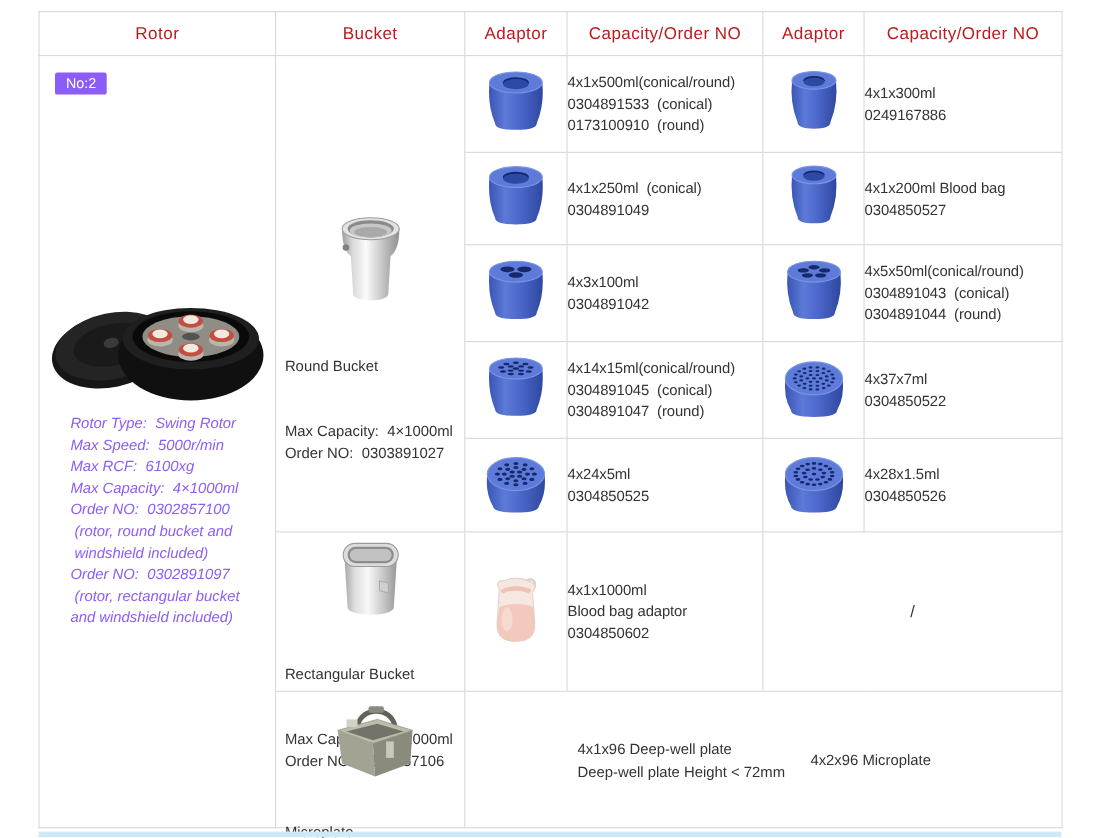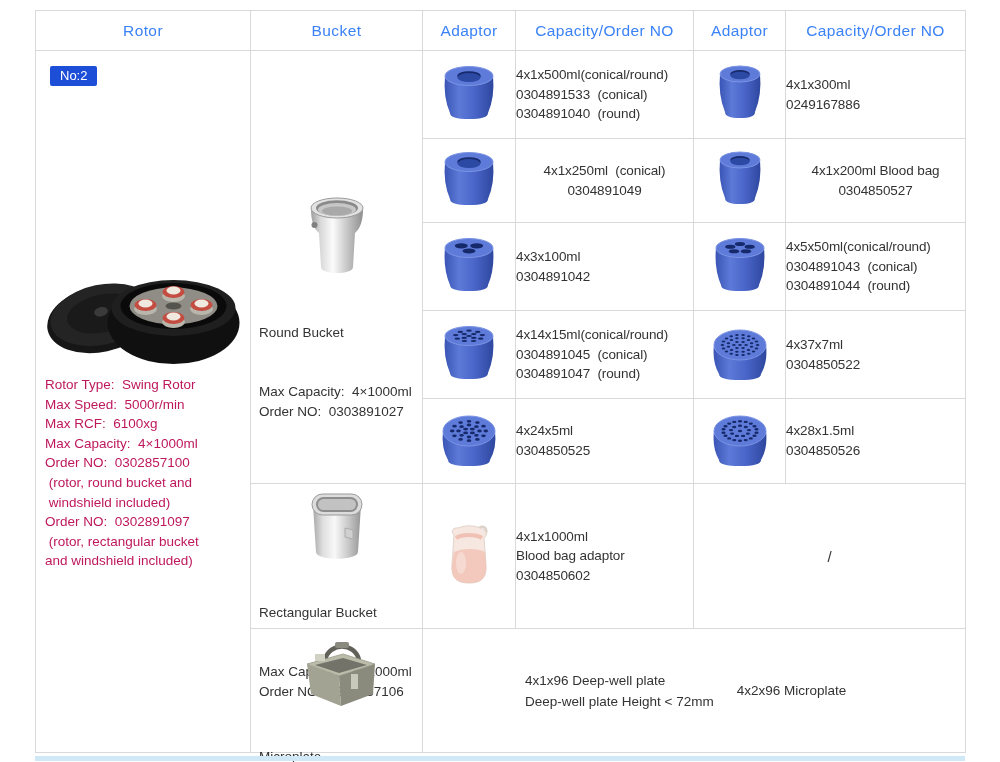--- a/index.html
+++ b/index.html
@@ -7,40 +7,40 @@
     width:1000px;height:762px;overflow:hidden;background:#ffffff;
     font-family:"Liberation Sans","DejaVu Sans",sans-serif;color:#333;
     position:relative;
   }
   table.catalog{
     position:absolute;left:35px;top:10px;width:930px;
     border-collapse:collapse;table-layout:fixed;
   }
   .catalog th,.catalog td{border:1px solid #d9d9d9;padding:0;}
   .catalog th{
-    height:39px;font-size:15.5px;font-weight:400;color:#3b82f6;
+    height:39px;font-size:15.5px;font-weight:400;color:#b91c1c;
     letter-spacing:.4px;text-align:center;vertical-align:middle;
   }
   tr.r1 td.sizer{height:87px;}
-  tr.r2 td.sizer{height:83px;text-align:center;}
+  tr.r2 td.sizer{height:83px;}
   tr.r3 td.sizer{height:87px;}
   tr.r4 td.sizer{height:87px;}
   tr.r5 td.sizer{height:84px;}
   tr.r6 td.sizer{height:144px;}
   tr.r7 td.sizer{height:123px;}
 
   .rotor-cell{position:relative;vertical-align:top;}
   .badge{
-    position:absolute;left:14px;top:15px;background:#1d4ed8;color:#fff;
+    position:absolute;left:14px;top:15px;background:#8b5cf6;color:#fff;
     font-size:13px;line-height:17px;padding:1px 10px 2px;border-radius:2px;
   }
   .rotor-img{position:absolute;top:212px;left:50%;transform:translateX(-50%);}
   .rotor-specs{
-    position:absolute;top:324px;left:9px;
-    font-size:13.5px;line-height:19.6px;white-space:pre;color:#be185d;
+    position:absolute;top:324px;left:28px;
+    font-size:13.5px;line-height:19.6px;white-space:pre;color:#8b5cf6;font-style:italic;
   }
 
   .bucket-cell{position:relative;vertical-align:top;margin-left:30px;}
   .bucket-img{position:absolute;left:50%;transform:translateX(-50%);}
   .round-img{top:140px;}
   .rect-img{top:4px;}
   .micro-img{top:5px;}
   .bucket-text{position:absolute;left:8px;font-size:13.5px;line-height:19.6px;white-space:pre;}
   .round-text{top:233px;}
   .rect-text{top:80px;}
@@ -157,21 +157,21 @@
                 </linearGradient>
               </defs>
               <path d="M 8 16 Q 6 36.5 13 53 Q 13 59 32 59 Q 51 59 51 53 Q 58 36.5 56 16 Z" fill="url(#cg1)"></path>
               <ellipse cx="32" cy="16" rx="24" ry="9.5" fill="#5e7bd9"></ellipse>
               <ellipse cx="32" cy="16" rx="24" ry="9.5" fill="none" stroke="#7b94e4" stroke-width="1"></ellipse>
               <ellipse cx="32.0" cy="15.9" rx="11.8" ry="4.7" fill="#16296b"></ellipse>
               <ellipse cx="32" cy="17.5" rx="11.5" ry="4.6" fill="#2c49a4"></ellipse>
             </svg></div>
       </td>
       <td class="capacity-cell sizer">
-        <div class="lines"><div>4x1x500ml(conical/round)</div><div>0304891533  (conical)</div><div>0304891040  (round)</div></div>
+        <div class="lines"><div>4x1x500ml(conical/round)</div><div>0304891533  (conical)</div><div>0173100910  (round)</div></div>
       </td>
       <td class="adaptor-cell sizer">
         <div class="adaptor-icon"><svg width="64" height="66" viewBox="0 0 64 66">
               <defs>
                 <linearGradient id="cg2" x1="0" y1="0" x2="1" y2="0">
                   <stop offset="0" stop-color="#3a55b5"></stop>
                   <stop offset="0.3" stop-color="#5d7ad8"></stop>
                   <stop offset="0.6" stop-color="#4a66c9"></stop>
                   <stop offset="1" stop-color="#2e479f"></stop>
                 </linearGradient>

